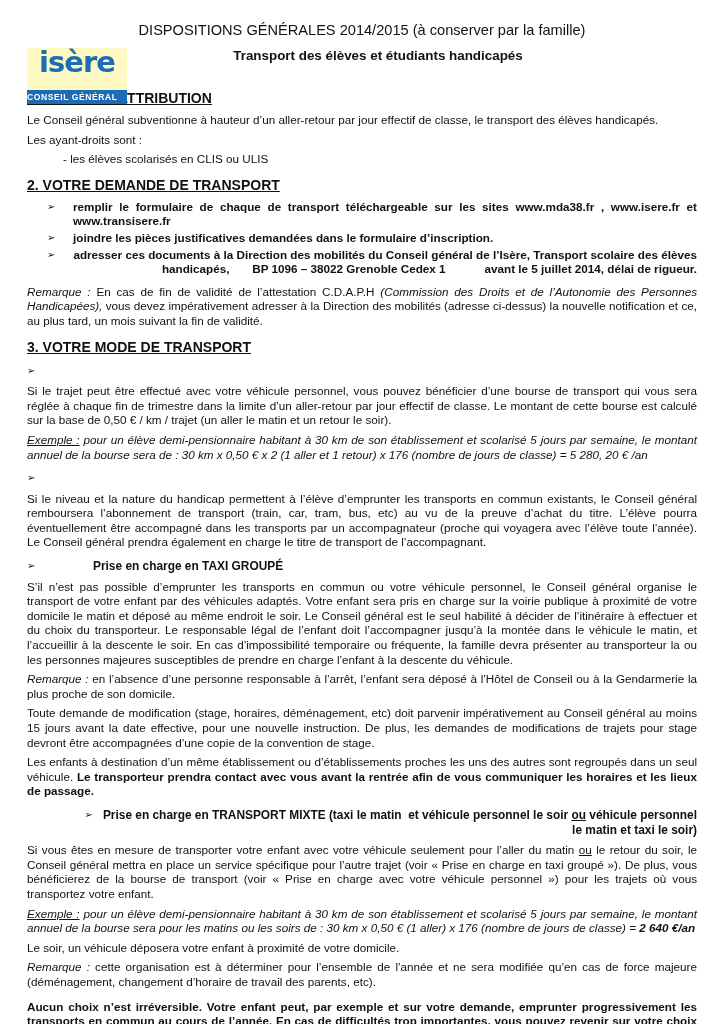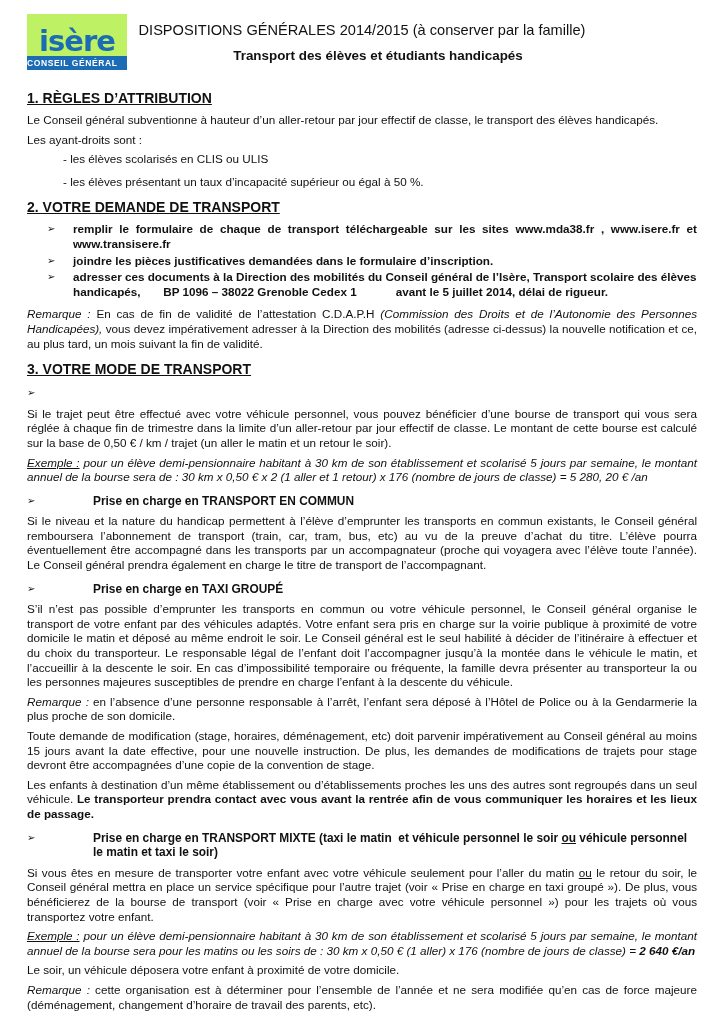--- a/index.html
+++ b/index.html
@@ -2,35 +2,35 @@
 <html><head>
 <meta charset="utf-8">
 <style>
   html,body{margin:0;padding:0;background:#ffffff;}
   body{width:724px;height:1024px;overflow:hidden;position:relative;
        font-family:"Liberation Sans","DejaVu Sans",sans-serif;color:#111;}
   .page{box-sizing:border-box;width:724px;height:1024px;padding:14px 27px 6px 27px;}
   
   .hdr{position:relative;height:62px;margin-bottom:14px;}
   .logo{position:absolute;left:0;top:0;width:100px;}
-  .logo-top{background:#bef264;height:42px;display:flex;align-items:flex-end;justify-content:center;}
+  .logo-top{background:#fef9c3;height:42px;display:flex;align-items:flex-start;justify-content:center;margin-top:34px;}
   .logo-word{color:#1B6CB5;font-weight:bold;font-size:29px;line-height:1;letter-spacing:-1px;
              font-family:"DejaVu Sans",sans-serif;}
   .logo-bottom{background:#1B6CB5;color:#fff;font-size:8.5px;font-weight:bold;
                height:14px;line-height:14px;letter-spacing:0.6px;}
   .titles{text-align:center;padding-top:8px;}
   .title{font-size:14.6px;font-weight:normal;}
   .subtitle{font-size:13.4px;font-weight:bold;margin-top:10px;padding-left:32px;}
   
   p,.p{font-size:11.7px;line-height:14.6px;margin:0 0 5px 0;}
   .just{text-align:justify;}
   .b{font-weight:bold;}
   .it{font-style:italic;}
   .u{text-decoration:underline;}
-  .prewrap{white-space:pre-wrap;}
+  .prewrap{white-space:pre-wrap;text-align:right;}
   .sec-heading{font-size:14px;font-weight:bold;text-decoration:underline;margin:10px 0 7px 0;}
   .mt-lg{margin-top:12px;}
   .indent{margin-left:36px;margin-bottom:8px;}
   .arrow-item{display:flex;margin:0 0 2px 0;font-size:11.7px;line-height:14.6px;}
   .arrow-item .arrow{flex:0 0 46px;padding-left:20px;box-sizing:border-box;font-size:10px;}
   .arrow-item .txt{flex:1;}
   .sub-heading{display:flex;font-weight:bold;font-size:11.9px;line-height:14.6px;margin:9px 0 6px 0;}
   .sub-heading .arrow{flex:0 0 66px;font-size:10px;font-weight:normal;}
   .mb8{margin-bottom:8px;} .mb9{margin-bottom:9px;}
   .footer-note{margin-top:10px;}
@@ -50,21 +50,20 @@
     <div class="titles">
       <div class="title">DISPOSITIONS GÉNÉRALES 2014/2015 (à conserver par la famille)</div>
       <div class="subtitle">Transport des élèves et étudiants handicapés</div>
     </div>
   </div>
 
   <div class="sec-heading mt-lg">1. RÈGLES D’ATTRIBUTION</div>
   <p class="just">Le Conseil général subventionne à hauteur d’un aller-retour par jour effectif de classe, le transport des élèves handicapés.</p>
   <p>Les ayant-droits sont :</p>
   <p class="indent">- les élèves scolarisés en CLIS ou ULIS</p>
-  <p class="indent mb9">- les élèves présentant un taux d’incapacité supérieur ou égal à 50 %.</p>
 
   <div class="sec-heading">2. VOTRE DEMANDE DE TRANSPORT</div>
   <div class="arrow-item b just">
     <span class="arrow">➢</span>
     <span class="txt">remplir le formulaire de chaque de transport téléchargeable sur les sites www.mda38.fr , www.isere.fr et www.transisere.fr</span>
   </div>
   <div class="arrow-item b">
     <span class="arrow">➢</span>
     <span class="txt">joindre les pièces justificatives demandées dans le formulaire d’inscription.</span>
   </div>
@@ -81,31 +80,30 @@
   <div class="sub-heading mt-lg">
     <span class="arrow">➢</span>
   </div>
   <p class="just">Si le trajet peut être effectué avec votre véhicule personnel, vous pouvez bénéficier d’une bourse de transport qui vous sera réglée à chaque fin de trimestre dans la limite d’un aller-retour par jour effectif de classe. Le montant de cette bourse est calculé sur la base de 0,50 € / km / trajet (un aller le matin et un retour le soir).</p>
   <p class="it just mb9">
     <span class="u">Exemple :</span><span> pour un élève demi-pensionnaire habitant à 30 km de son établissement et scolarisé 5 jours par semaine, le montant annuel de la bourse sera de : 30 km x 0,50 € x 2 (1 aller et 1 retour) x 176 (nombre de jours de classe) = 5 280, 20 € /an</span>
   </p>
 
   <div class="sub-heading">
     <span class="arrow">➢</span>
-    <span>Prise en charge en TRANSPORT EN COMMUN</span>
   </div>
   <p class="just mb9">Si le niveau et la nature du handicap permettent à l’élève d’emprunter les transports en commun existants, le Conseil général remboursera l’abonnement de transport (train, car, tram, bus, etc) au vu de la preuve d’achat du titre. L’élève pourra éventuellement être accompagné dans les transports par un accompagnateur (proche qui voyagera avec l’élève toute l’année). Le Conseil général prendra également en charge le titre de transport de l’accompagnant.</p>
 
   <div class="sub-heading">
     <span class="arrow">➢</span>
     <span>Prise en charge en TAXI GROUPÉ</span>
   </div>
   <p class="just">S’il n’est pas possible d’emprunter les transports en commun ou votre véhicule personnel, le Conseil général organise le transport de votre enfant par des véhicules adaptés. Votre enfant sera pris en charge sur la voirie publique à proximité de votre domicile le matin et déposé au même endroit le soir. Le Conseil général est le seul habilité à décider de l’itinéraire à effectuer et du choix du transporteur. Le responsable légal de l’enfant doit l’accompagner jusqu’à la montée dans le véhicule le matin, et l’accueillir à la descente le soir. En cas d’impossibilité temporaire ou fréquente, la famille devra présenter au transporteur la ou les personnes majeures susceptibles de prendre en charge l’enfant à la descente du véhicule.</p>
   <p class="just">
-    <span class="it">Remarque :</span><span> en l’absence d’une personne responsable à l’arrêt, l’enfant sera déposé à l’Hôtel de Police ou à la Gendarmerie la plus proche de son domicile.</span>
+    <span class="it">Remarque :</span><span> en l’absence d’une personne responsable à l’arrêt, l’enfant sera déposé à l’Hôtel de Conseil ou à la Gendarmerie la plus proche de son domicile.</span>
   </p>
   <p class="just">Toute demande de modification (stage, horaires, déménagement, etc) doit parvenir impérativement au Conseil général au moins 15 jours avant la date effective, pour une nouvelle instruction. De plus, les demandes de modifications de trajets pour stage devront être accompagnées d’une copie de la convention de stage.</p>
   <p class="just mb9">
     <span>Les enfants à destination d’un même établissement ou d’établissements proches les uns des autres sont regroupés dans un seul véhicule. </span><span class="b">Le transporteur prendra contact avec vous avant la rentrée afin de vous communiquer les horaires et les lieux de passage.</span>
   </p>
 
   <div class="sub-heading prewrap">
     <span class="arrow">➢</span>
     <span><span>Prise en charge en TRANSPORT MIXTE (taxi le matin  et véhicule personnel le soir </span><span class="u">ou</span><span> véhicule personnel le matin et taxi le soir)</span></span>
   </div>

